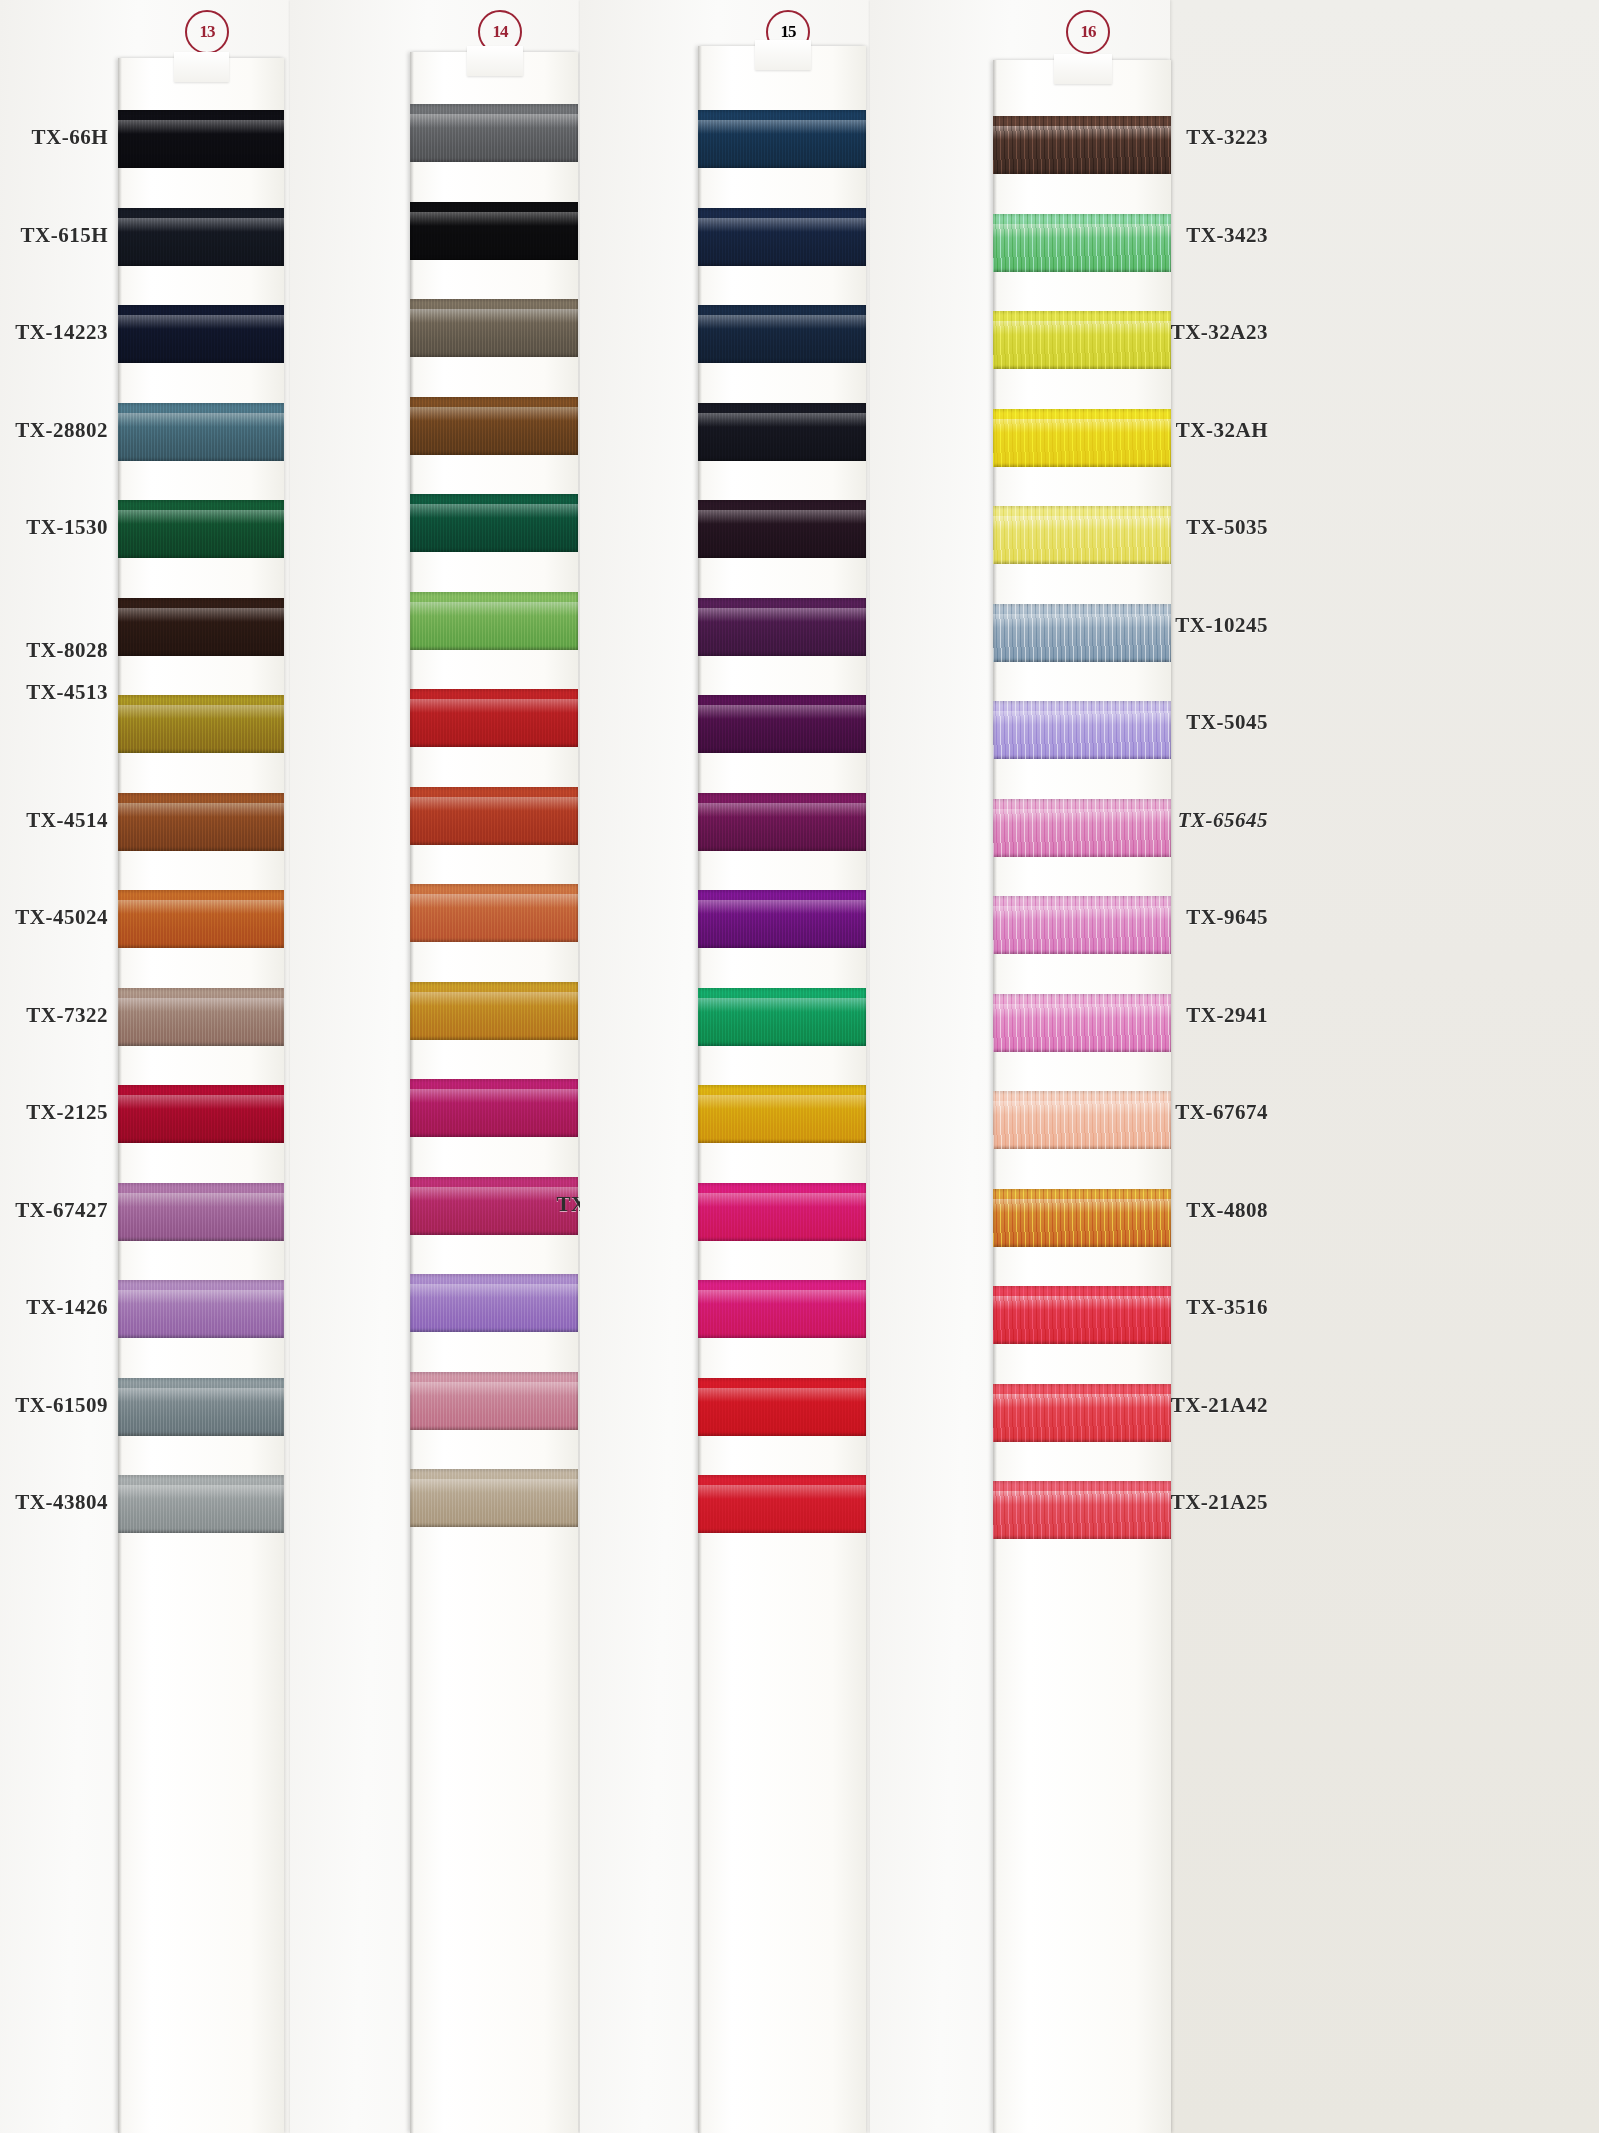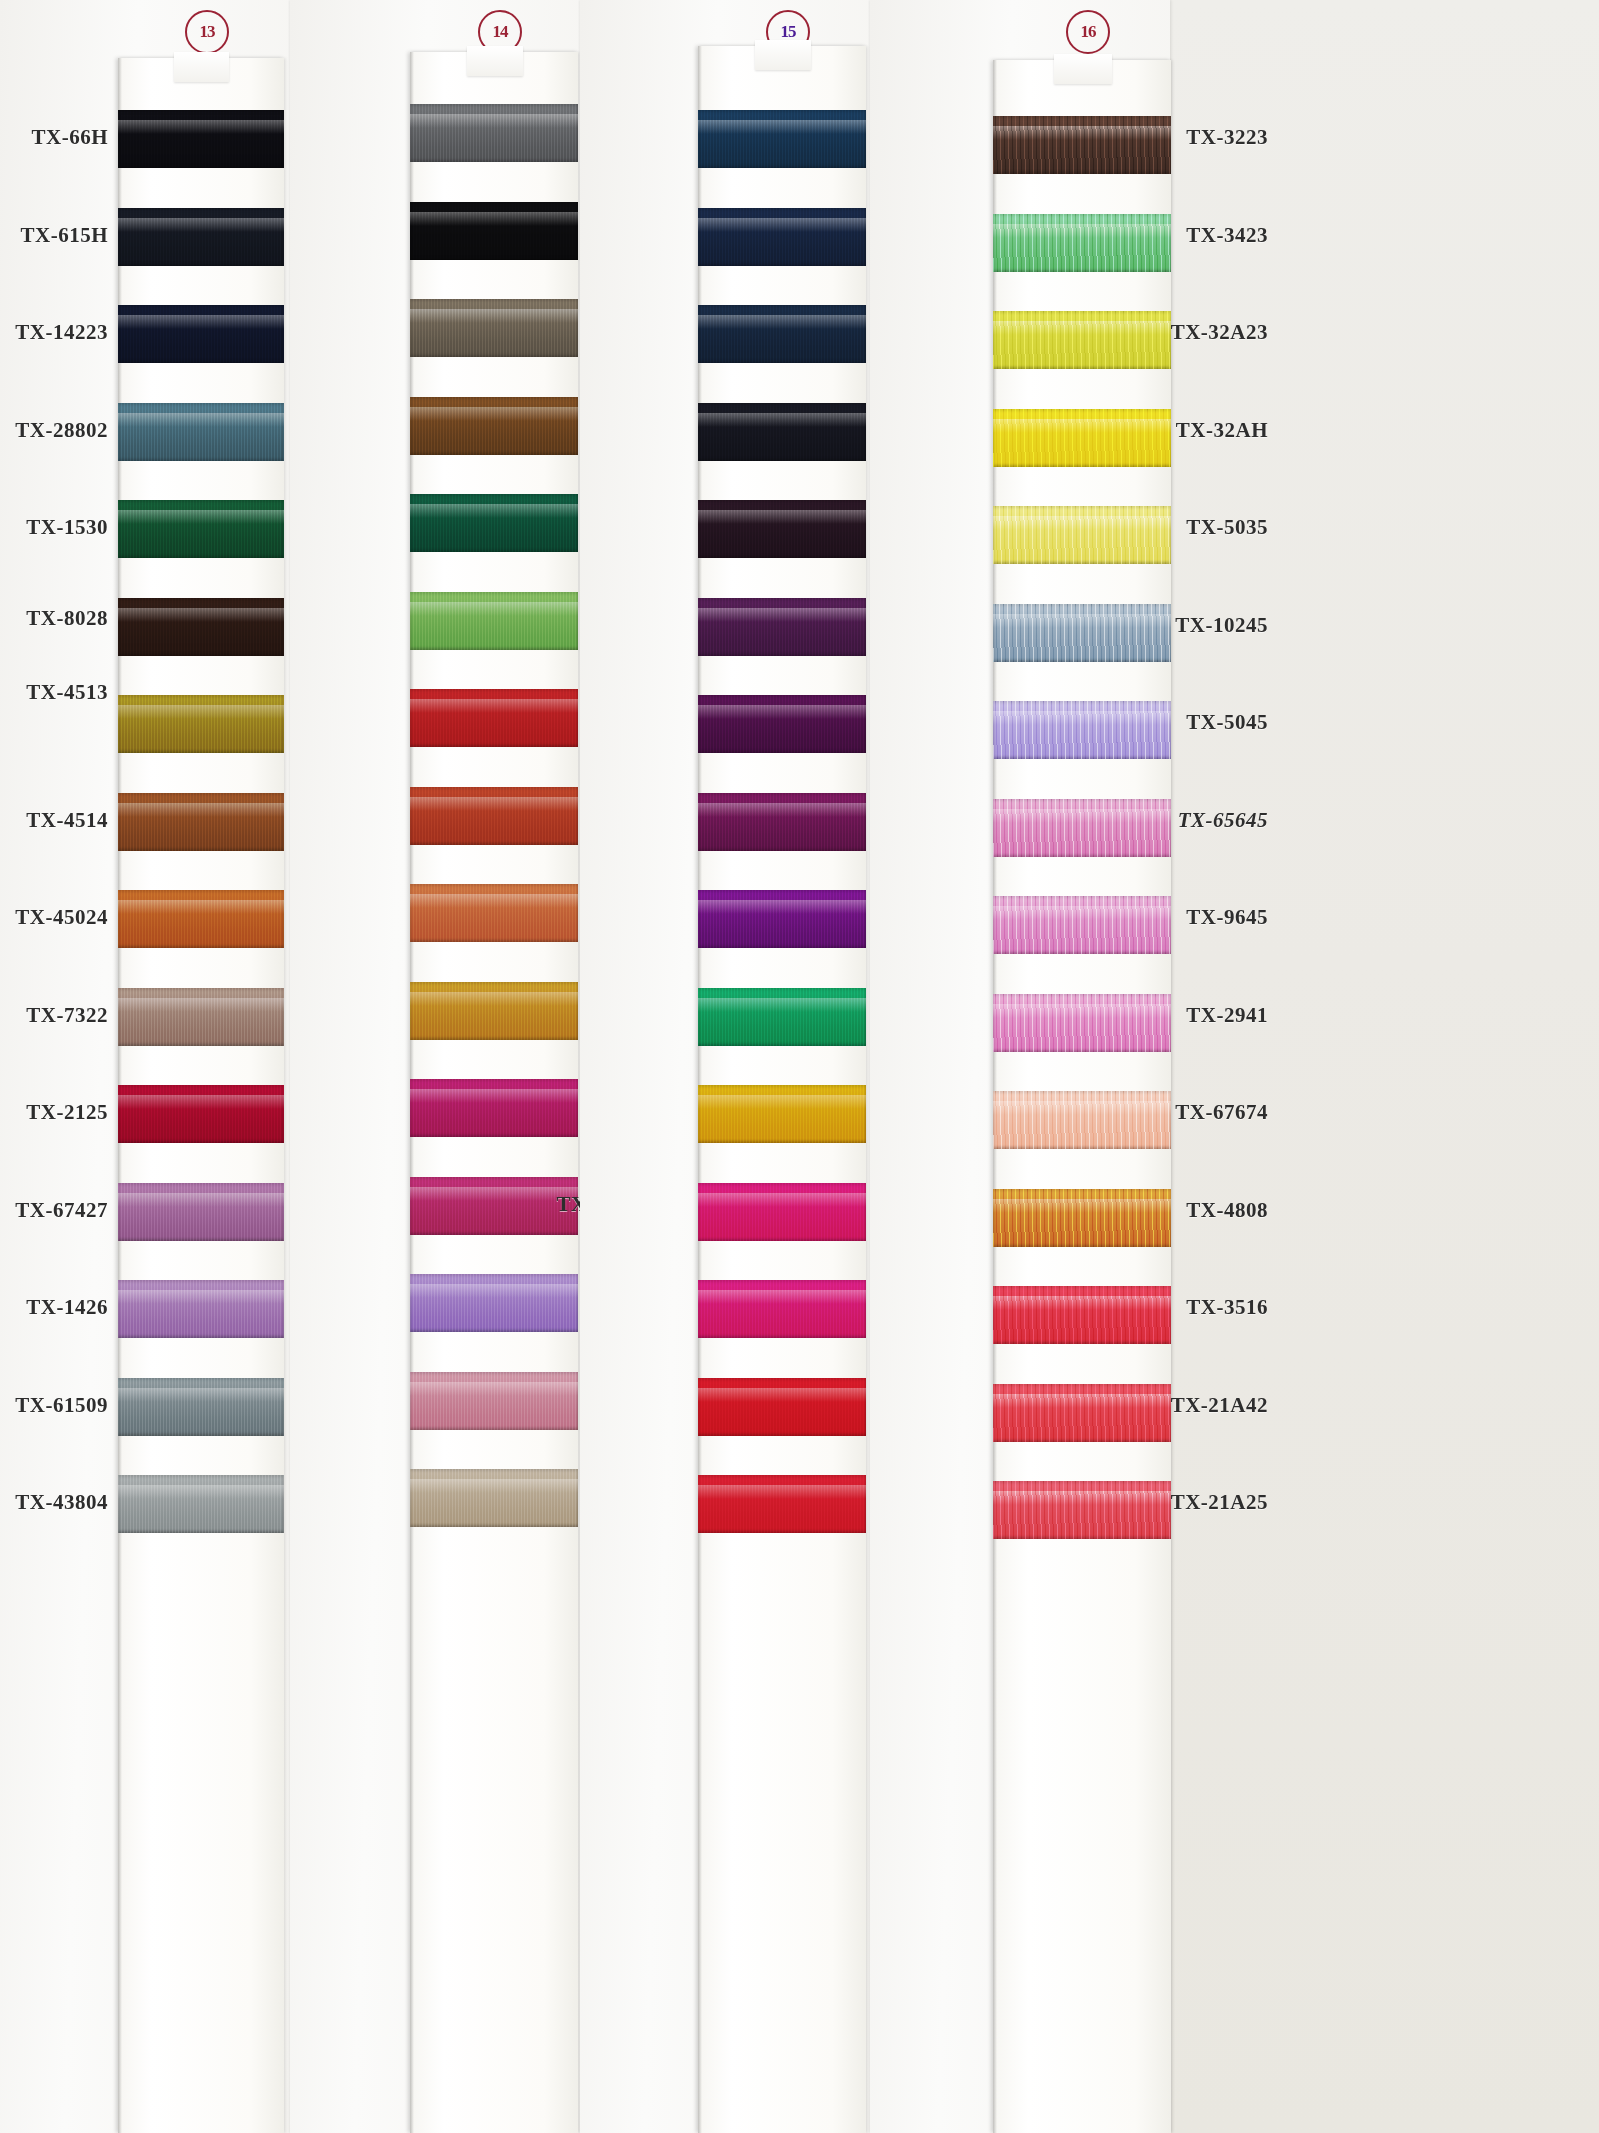--- a/index.html
+++ b/index.html
@@ -118,21 +118,21 @@
       <div class="gloss"></div>
     </div>
     <div class="label" style="right: 1491px; top: 417.5px;">TX-28802</div>
     <div class="swatch" style="left: 118px; width: 166px; top: 500px; height: 58px; background: rgb(18, 80, 47);">
       <div class="gloss"></div>
     </div>
     <div class="label" style="right: 1491px; top: 515px;">TX-1530</div>
     <div class="swatch" style="left: 118px; width: 166px; top: 597.5px; height: 58px; background: rgb(43, 25, 19);">
       <div class="gloss"></div>
     </div>
-    <div class="label" style="right: 1491px; top: 606px;">TX-8028</div>
+    <div class="label" style="right: 1491px; top: 638px;">TX-8028</div>
     <div class="swatch" style="left: 118px; width: 166px; top: 695px; height: 58px; background: rgb(155, 131, 32);">
       <div class="gloss"></div>
     </div>
     <div class="label" style="right: 1491px; top: 680px;">TX-4513</div>
     <div class="swatch" style="left: 118px; width: 166px; top: 792.5px; height: 58px; background: rgb(139, 74, 35);">
       <div class="gloss"></div>
     </div>
     <div class="label" style="right: 1491px; top: 807.5px;">TX-4514</div>
     <div class="swatch" style="left: 118px; width: 166px; top: 890px; height: 58px; background: rgb(187, 94, 36);">
       <div class="gloss"></div>
@@ -221,21 +221,21 @@
     <div class="label" style="right: 911px; top: 1289px;">TX-62927</div>
     <div class="swatch" style="left: 410px; width: 168px; top: 1371.5px; height: 58px; background: rgb(201, 135, 154);">
       <div class="gloss"></div>
     </div>
     <div class="label" style="right: 911px; top: 1386.5px;">TX-4027</div>
     <div class="swatch" style="left: 410px; width: 168px; top: 1469px; height: 58px; background: rgb(184, 169, 147);">
       <div class="gloss"></div>
     </div>
     <div class="label" style="right: 911px; top: 1484px;">TX-10701</div>
     <div class="card" style="left: 580px; width: 290px; height: 2133px;"></div>
-    <div class="badge" style="left: 766px; top: 10px; border-color: rgb(155, 35, 53); color: #4c1d95;">15</div>
+    <div class="badge" style="left: 766px; top: 10px; border-color: rgb(155, 35, 53); color: #000000;">15</div>
     <div class="tape" style="left: 698px; width: 168px; top: 46px; height: 2087px;"></div>
     <div class="notch" style="left: 755.12px; top: 40px; width: 55.44px; height: 30px;"></div>
     <div class="shadowline" style="left: 698px; top: 46px; height: 2087px;"></div>
     <div class="swatch" style="left: 698px; width: 168px; top: 110px; height: 58px; background: rgb(23, 53, 82);">
       <div class="gloss"></div>
     </div>
     <div class="label" style="right: 331px; top: 125px;">TX-3223</div>
     <div class="swatch" style="left: 698px; width: 168px; top: 207.5px; height: 58px; background: rgb(22, 36, 63);">
       <div class="gloss"></div>
     </div>

